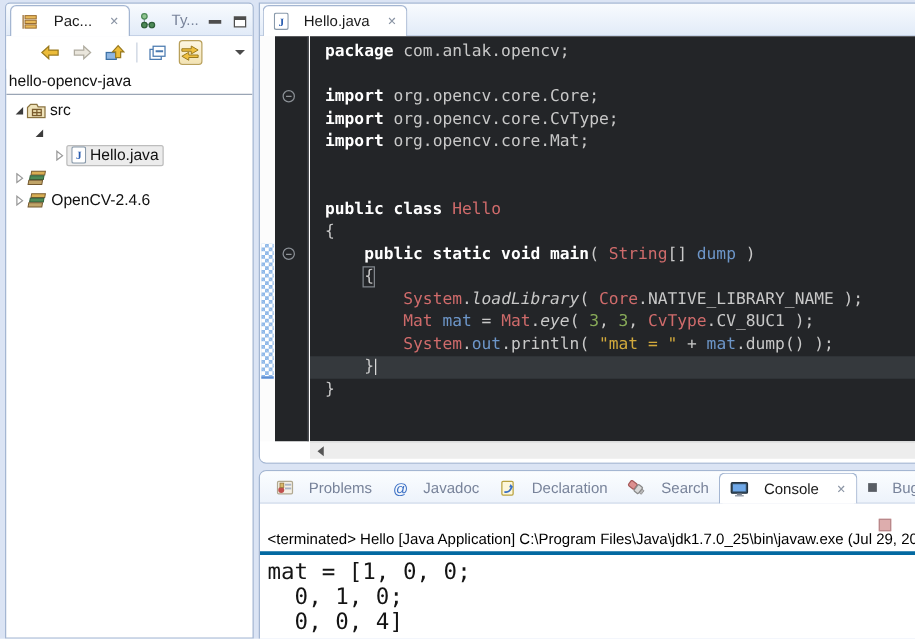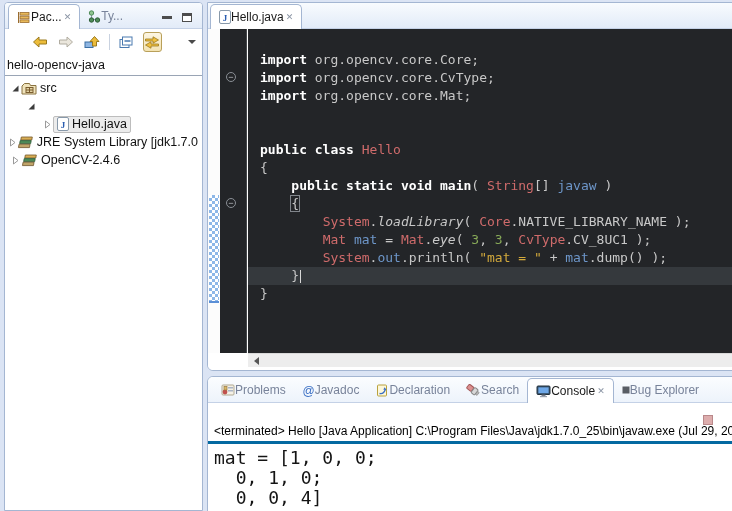--- a/index.html
+++ b/index.html
@@ -11,21 +11,21 @@
   }
   .icon { display:inline-flex; align-items:center; justify-content:center; vertical-align:middle; }
 
   
   .panel { position:absolute; background:#fff; border:1px solid #a4b6d2; }
   .tabbar {
     display:flex; align-items:flex-end; height:26px;
     background:linear-gradient(#f8fbfe,#e2ebf8); border-bottom:1px solid #c4d1e6;
   }
   .tab {
-    display:inline-flex; align-items:center; gap:0; height:24px;
+    display:inline-flex; align-items:center; gap:12px; height:24px;
     padding:0 8px; color:#78839a; white-space:nowrap; cursor:default;
   }
   .tab.sel {
     background:#fff; color:#1a1a1a;
     border:1px solid #a4b6d2; border-bottom:none; border-radius:5px 5px 0 0;
     margin-bottom:-1px; height:25px;
   }
   .close-x { font-size:9px; color:#8a94a4; padding-left:2px; }
   .close-x::before { content:"✕"; }
 
@@ -246,21 +246,20 @@
           <span class="plain-box">
             <span class="icon">
               <svg width="17" height="13">
                 <g transform="skewX(-10)">
                   <rect x="4.5" y="1" width="11" height="3" fill="#d8ae54" stroke="#7a5c2e" stroke-width="0.8"></rect>
                   <rect x="4" y="4.6" width="11" height="3" fill="#4d8a57" stroke="#2e5e38" stroke-width="0.8"></rect>
                   <rect x="3.5" y="8.2" width="11" height="3.4" fill="#c0a468" stroke="#73582f" stroke-width="0.8"></rect>
                 </g>
               </svg>
             </span>
-            <span>JRE System Library [jdk1.7.0</span>
           </span>
         </div>
         <div class="tree-row">
           <span style="display:inline-block;width:4px"></span>
           <span class="twisty">
             <svg width="9" height="9">
               <path d="M2.5 1 L7 4.5 L2.5 8 Z" fill="#fff" stroke="#9a9a9a"></path>
             </svg>
           </span>
           <span class="plain-box">
@@ -294,29 +293,30 @@
     </div>
     <div id="ed-content">
       <div id="annot-ruler">
         <div id="range-indicator" style="top: 166px; height: 108px;"></div>
       </div>
       <div id="fold-ruler">
           <span class="fold-marker" style="top: 43px;"></span>
           <span class="fold-marker" style="top: 169px;"></span>
         </div>
       <div id="code-area">
+          <div class="code-line"><span class="tk-k">package</span><span class="tk-p"> com.anlak.opencv;</span></div>
           <div class="code-line"></div>
           <div class="code-line"><span class="tk-k">import</span><span class="tk-p"> org.opencv.core.Core;</span></div>
           <div class="code-line"><span class="tk-k">import</span><span class="tk-p"> org.opencv.core.CvType;</span></div>
           <div class="code-line"><span class="tk-k">import</span><span class="tk-p"> org.opencv.core.Mat;</span></div>
           <div class="code-line"></div>
           <div class="code-line"></div>
           <div class="code-line"><span class="tk-k">public class</span><span class="tk-p"> </span><span class="tk-t">Hello</span></div>
           <div class="code-line"><span class="tk-p">{</span></div>
-          <div class="code-line"><span class="tk-p">    </span><span class="tk-k">public static void main</span><span class="tk-p">( </span><span class="tk-t">String</span><span class="tk-p">[] </span><span class="tk-v">javaw</span><span class="tk-p"> )</span></div>
+          <div class="code-line"><span class="tk-p">    </span><span class="tk-k">public static void main</span><span class="tk-p">( </span><span class="tk-t">String</span><span class="tk-p">[] </span><span class="tk-v">dump</span><span class="tk-p"> )</span></div>
           <div class="code-line"><span class="tk-p">    </span><span class="tk-box">{</span></div>
           <div class="code-line"><span class="tk-p">        </span><span class="tk-t">System</span><span class="tk-p">.</span><span class="tk-i">loadLibrary</span><span class="tk-p">( </span><span class="tk-t">Core</span><span class="tk-p">.NATIVE_LIBRARY_NAME );</span></div>
           <div class="code-line"><span class="tk-p">        </span><span class="tk-t">Mat</span><span class="tk-p"> </span><span class="tk-v">mat</span><span class="tk-p"> = </span><span class="tk-t">Mat</span><span class="tk-p">.</span><span class="tk-i">eye</span><span class="tk-p">( </span><span class="tk-n">3</span><span class="tk-p">, </span><span class="tk-n">3</span><span class="tk-p">, </span><span class="tk-t">CvType</span><span class="tk-p">.CV_8UC1 );</span></div>
           <div class="code-line"><span class="tk-p">        </span><span class="tk-t">System</span><span class="tk-p">.</span><span class="tk-v">out</span><span class="tk-p">.println( </span><span class="tk-s">"mat = "</span><span class="tk-p"> + </span><span class="tk-v">mat</span><span class="tk-p">.dump() );</span></div>
           <div class="code-line current"><span class="tk-p">    }</span><span class="caret"></span></div>
           <div class="code-line"><span class="tk-p">}</span></div>
         </div>
       <div id="ed-hscroll">
         <span class="scroll-arrow-left"></span>
       </div>

